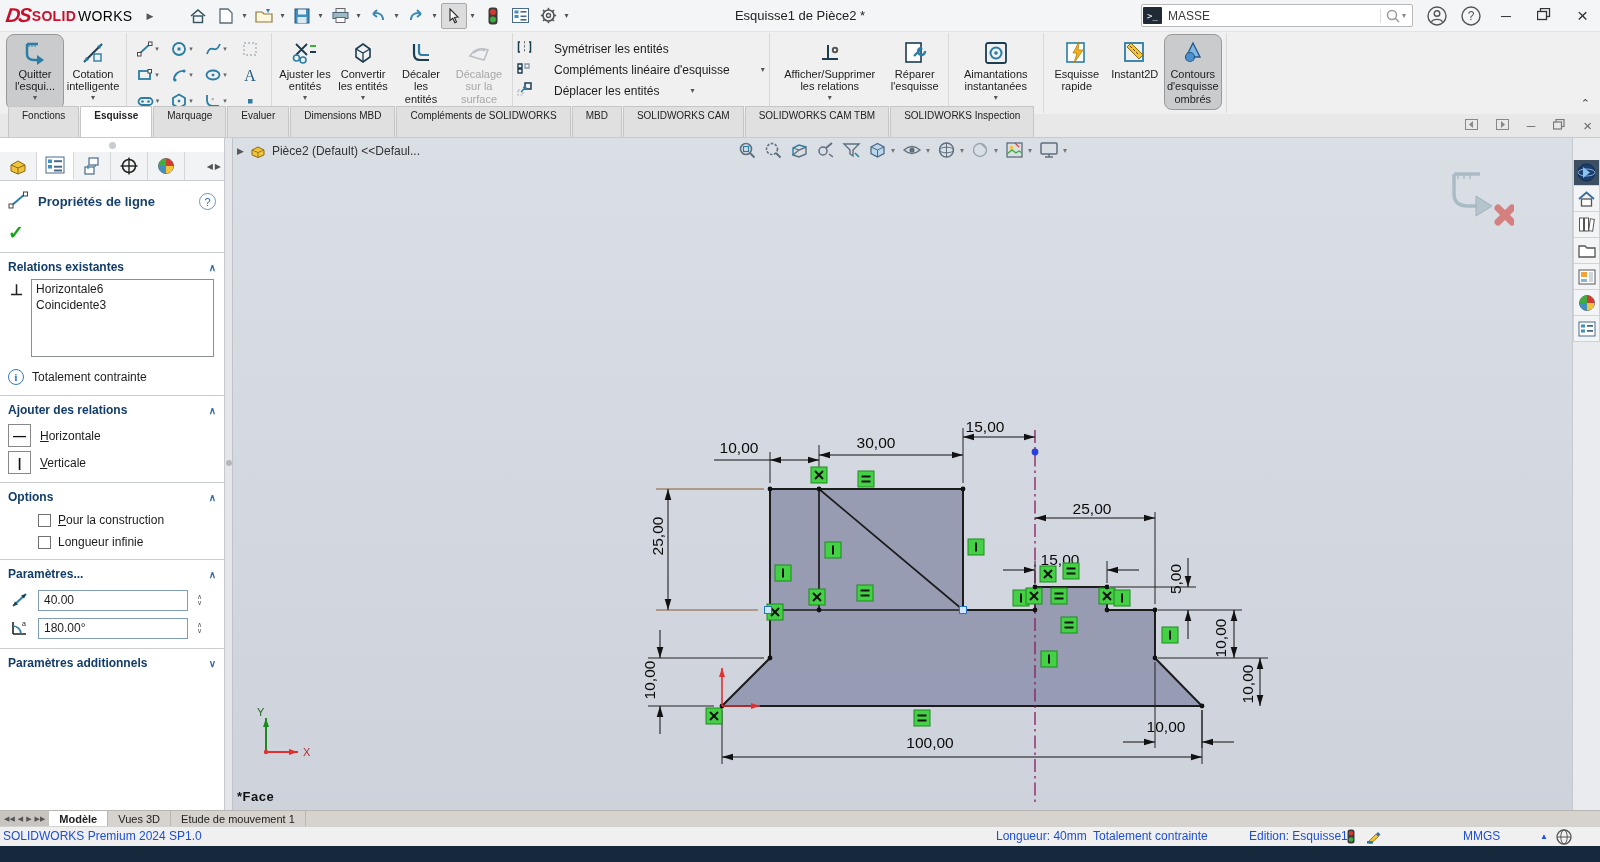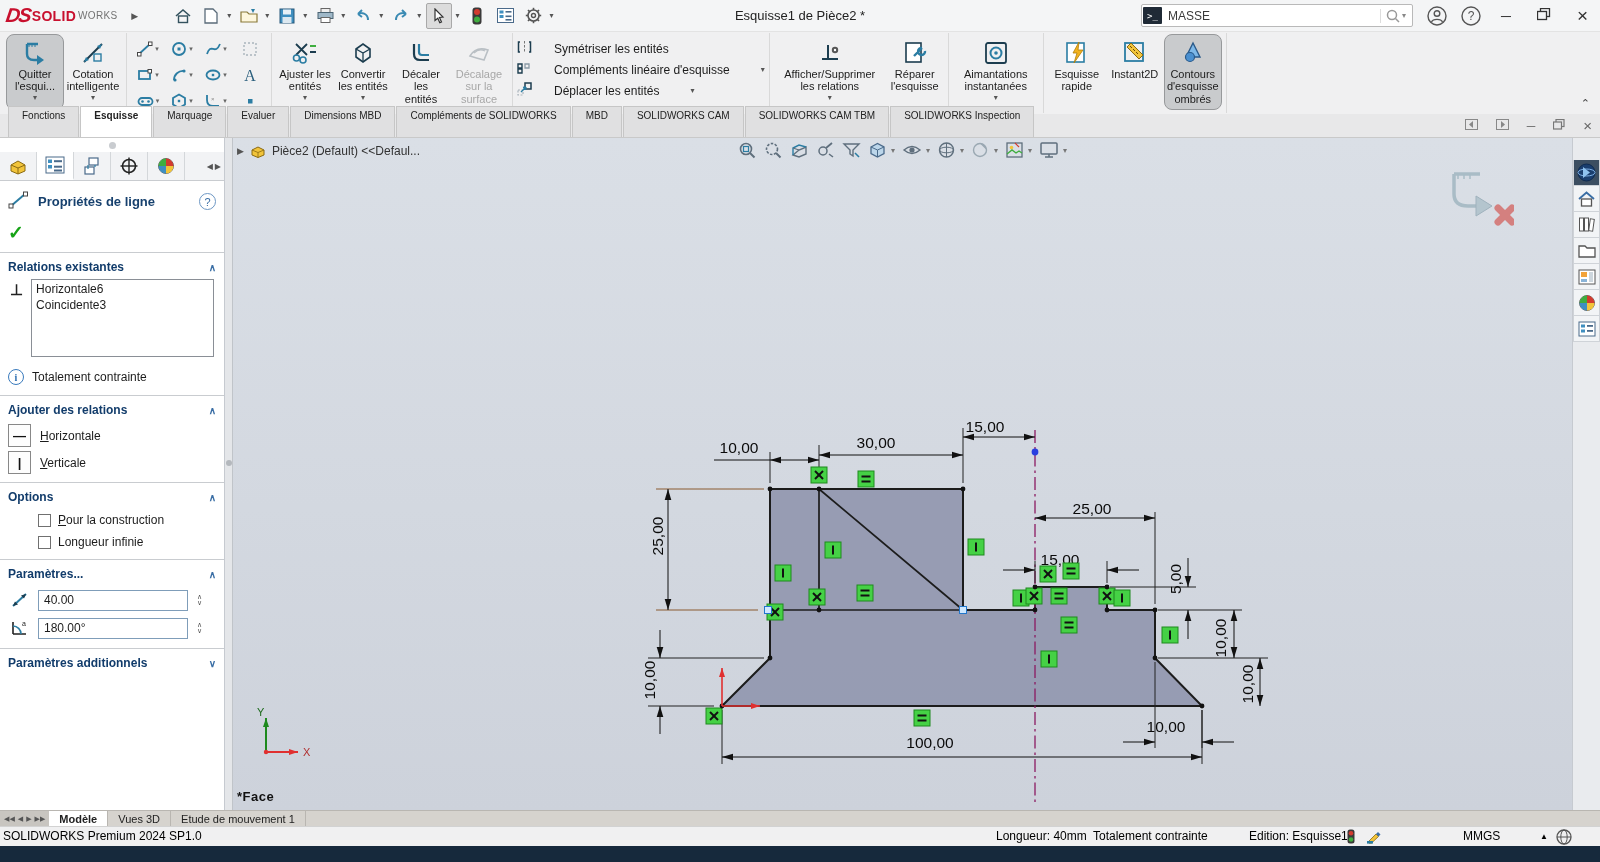--- a/index.html
+++ b/index.html
@@ -7,21 +7,21 @@
   body {
     width:1600px; height:862px; overflow:hidden; position:relative;
     font-family:"Liberation Sans", sans-serif; background:#f0f0f1; color:#1c1c1c;
     -webkit-font-smoothing:antialiased;
   }
   
   .titlebar { height:32px; display:flex; align-items:center; background:#f4f5f6; border-bottom:1px solid #e3e3e3; padding:0 6px; position:relative; }
   .logo { display:flex; align-items:center; gap:2px; margin-right:10px; }
   .logo .ds { font-style:italic; font-weight:bold; font-size:20px; color:#c8102e; letter-spacing:-2px; transform:skewX(-8deg); }
   .logo .solid { font-weight:800; font-size:14px; color:#c8102e; letter-spacing:0.3px; }
-  .logo .works { font-weight:400; font-size:10px; color:#737373; letter-spacing:0.3px; }
+  .logo .works { font-weight:400; font-size:14px; color:#000000; letter-spacing:0.3px; }
   .logo-expand { font-size:9px; color:#555; margin:0 8px 0 4px; }
   .qat { display:flex; align-items:center; gap:2px; margin-left:24px; }
   .qat-btn { height:26px; min-width:26px; display:flex; align-items:center; justify-content:center; border-radius:2px; position:relative; }
   .qat-btn svg { display:block; }
   .qat-btn.pressed { background:#dcdcdc; border:1px solid #a9a9a9; }
   .qat-caret { font-size:8px; color:#555; padding:0 3px 0 1px; }
   .win-title { position:absolute; left:0; right:0; text-align:center; font-size:13px; color:#222; pointer-events:none; }
   .tb-right { margin-left:auto; display:flex; align-items:center; gap:14px; z-index:2; }
   .searchbox { width:272px; height:23px; background:#fff; border:1px solid #b9b9b9; border-radius:2px; display:flex; align-items:center; padding:1px; }
   .searchbox .term { width:19px; height:17px; background:#1f2a36; color:#fff; font-family:"DejaVu Sans Mono",monospace; font-size:9px; display:flex; align-items:center; justify-content:center; border-radius:1px; margin-right:6px; }
@@ -94,21 +94,21 @@
   svg.sketch { position:absolute; left:0; top:0; width:100%; height:100%; z-index:2; }
   
   .taskstrip { width:28px; background:#e9ebee; border-left:1px solid #c6cad0; display:flex; flex-direction:column; align-items:center; padding-top:22px; gap:0; }
   .ts-btn { width:27px; height:26px; display:flex; align-items:center; justify-content:center; border:1px solid #cfd3d8; border-top:none; background:#f2f4f6; }
   .ts-btn.active { background:#3c4e61; }
   
   .modeltabs { height:16px; background:#d6d3ce; display:flex; align-items:stretch; font-size:11px; border-top:1px solid #b9b6b1; }
   .mt-nav { display:flex; align-items:center; padding:0 4px; gap:3px; color:#555; font-size:7px; background:#c8c5c0; }
   .mtab { padding:1px 10px 0; display:flex; align-items:center; border-right:1px solid #b9b6b1; background:#d6d3ce; color:#222; white-space:nowrap; }
   .mtab.active { background:#ffffff; font-weight:bold; }
-  .statusbar { height:20px; background:#f0f0f1; border-top:1px solid #d2d2d2; position:relative; font-size:12px; color:#000000; }
+  .statusbar { height:20px; background:#f0f0f1; border-top:1px solid #d2d2d2; position:relative; font-size:12px; color:#1d4ed8; }
   .statusbar .sb { position:absolute; top:2px; white-space:nowrap; }
   .darkstrip { height:16px; background:#16293c; }
 </style>
 </head>
 <body>
 
 <div class="titlebar">
   <div class="logo">
     <span class="ds">DS</span>
     <span class="solid">SOLID</span>

